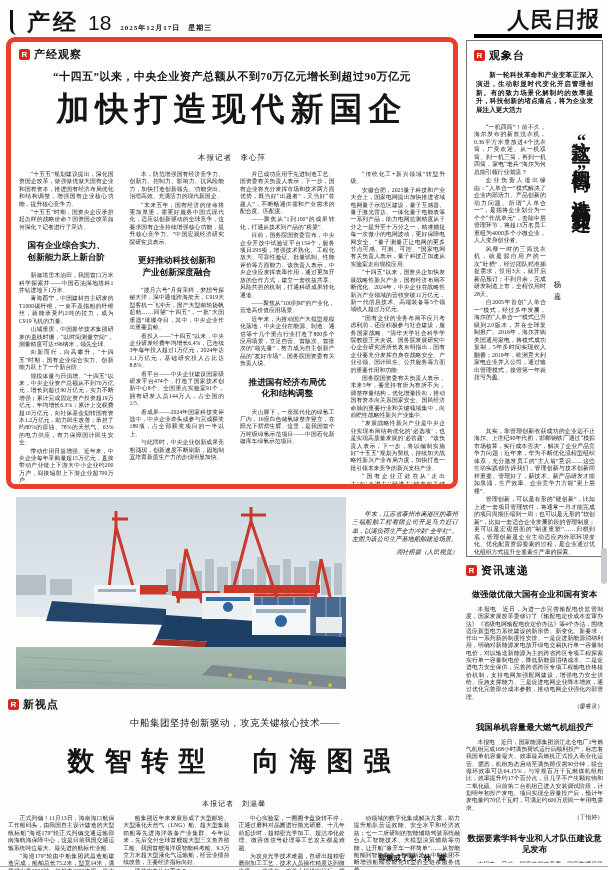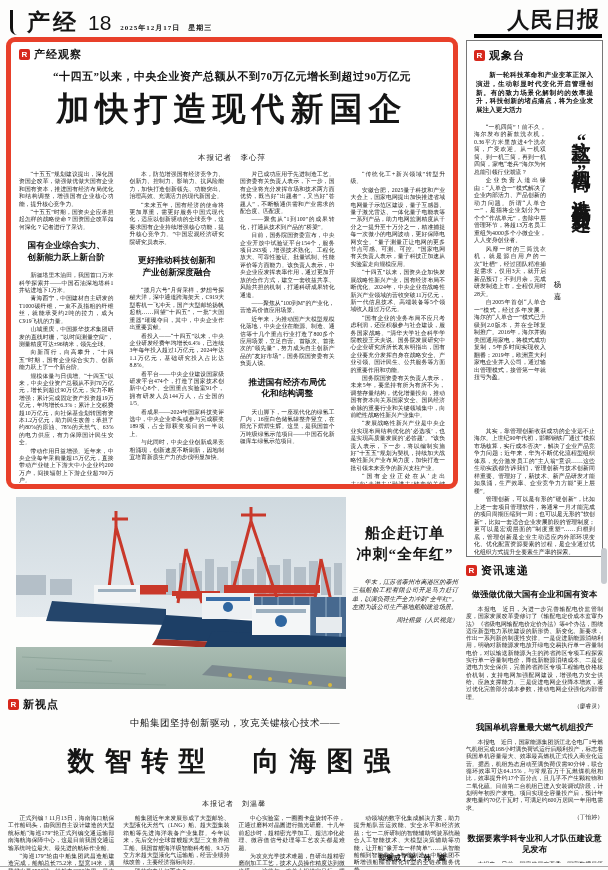--- a/index.html
+++ b/index.html
@@ -229,24 +229,20 @@
         <circle cx="234" cy="180" r="2"></circle>
         <circle cx="254" cy="182" r="2"></circle>
       <circle cx="274" cy="184" r="2"></circle>
         <circle cx="294" cy="186" r="2"></circle>
         <circle cx="314" cy="188" r="2"></circle>
     </g>
   </svg>
 </div>
 
 <div class="cap-panel">
-  <div class="cap-title">
-    <div>船企赶订单</div>
-    <div>冲刺“全年红”</div>
-  </div>
   <div class="cap-text">年末，江苏省泰州市高港区的泰州三福船舶工程有限公司开足马力赶订单，以满负荷生产全力冲刺“全年红”。左图为该公司生产基地船舶建造场景。</div>
   <div class="cap-credit">周社根摄（人民视觉）</div>
 </div>
 
 <div class="obs-box">
   <div class="label-row">
     <span class="rico">R</span>
     <span class="sec-label">观象台</span>
   </div>
   <div class="obs-intro">新一轮科技革命和产业变革正深入演进，生动彰显时代变化开启管理创新。有的致力场景化解制约的效率提升，科技创新的堵点痛点，将为企业发展注入更大活力</div>

